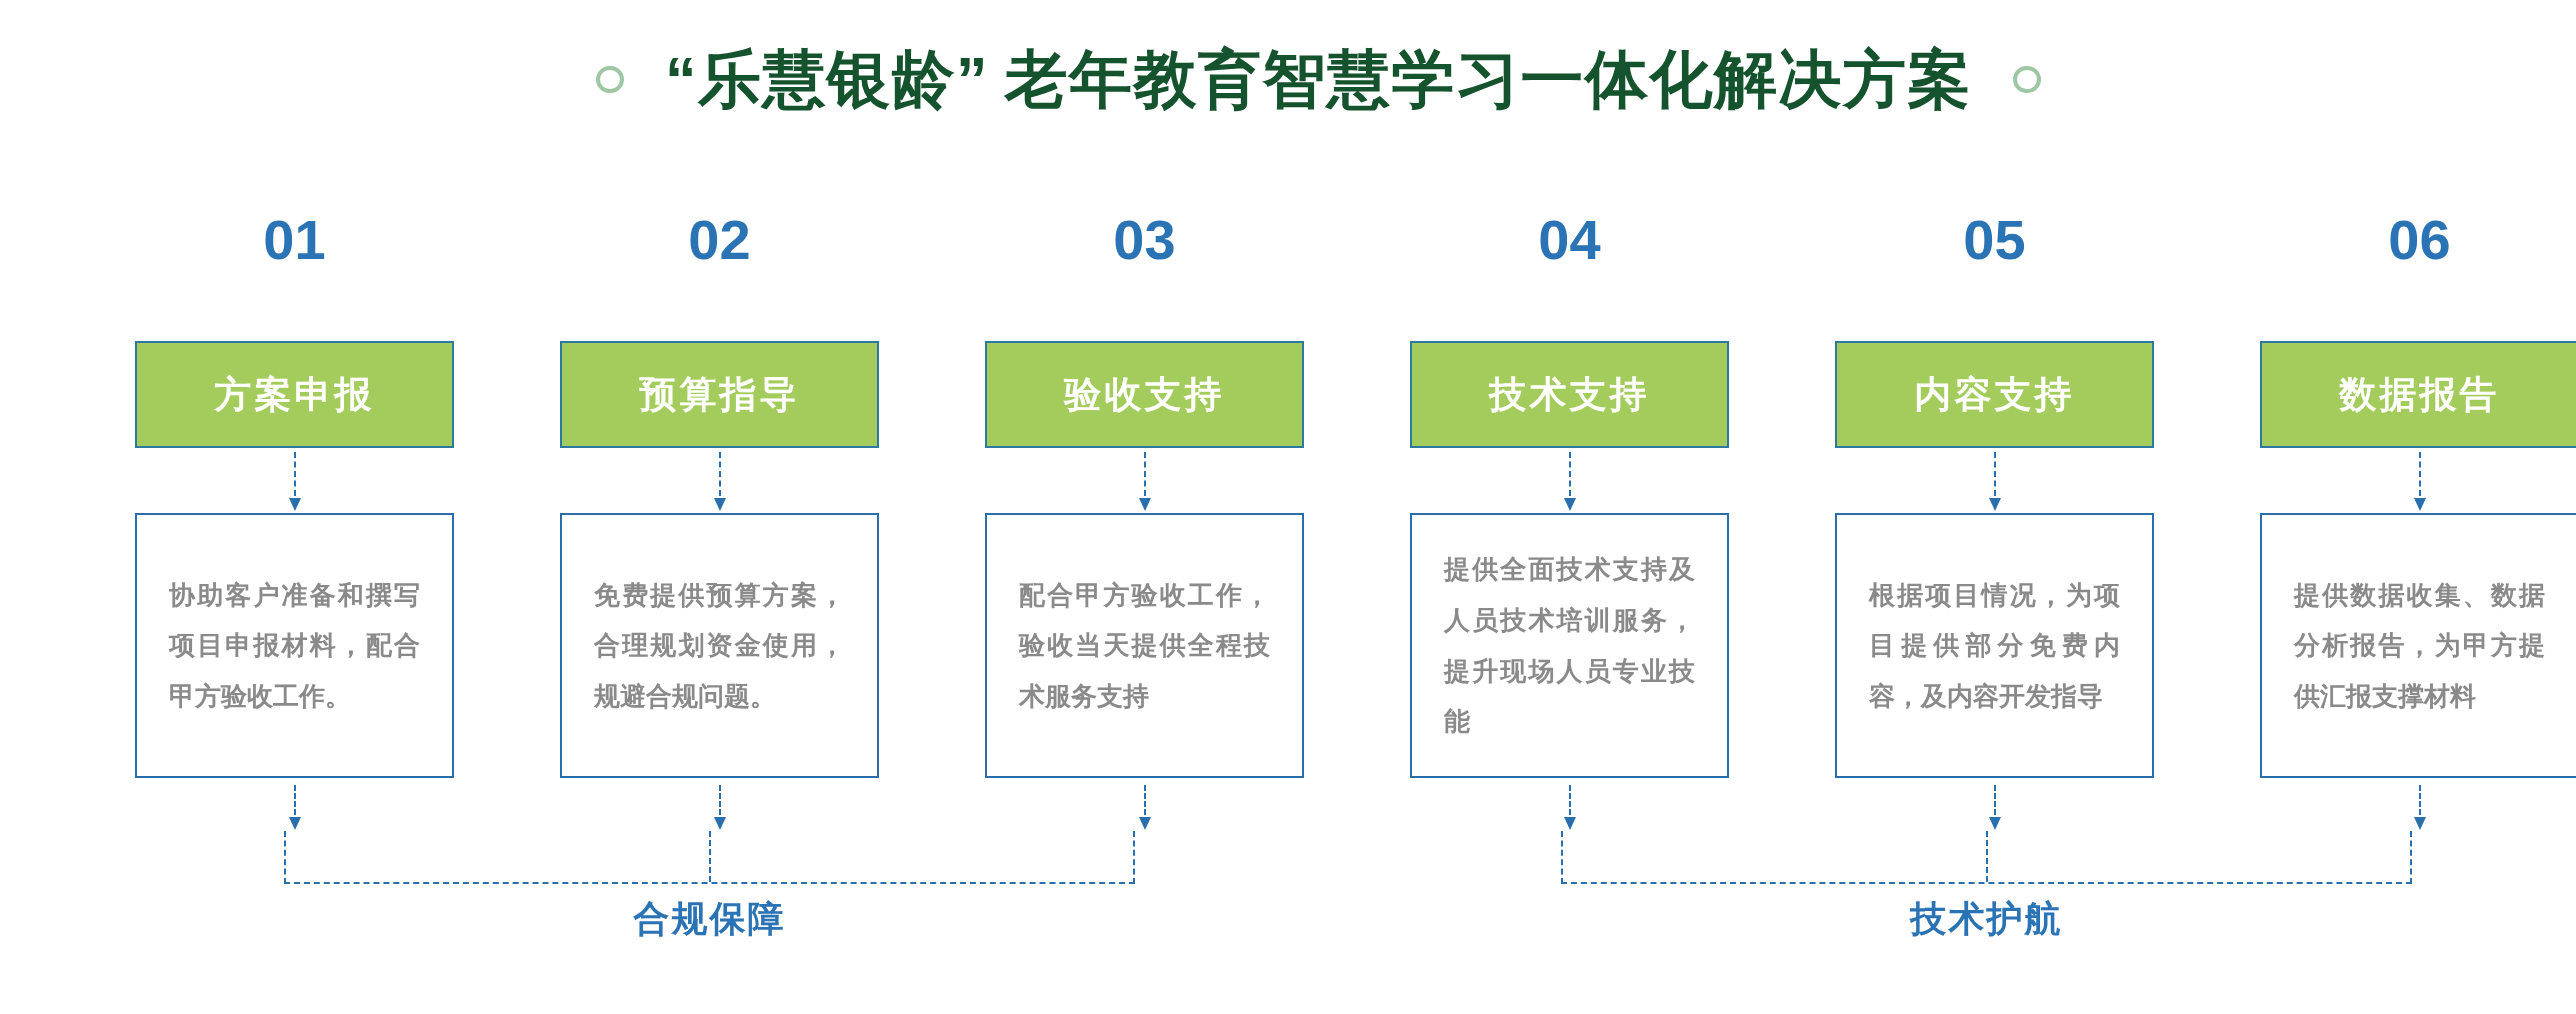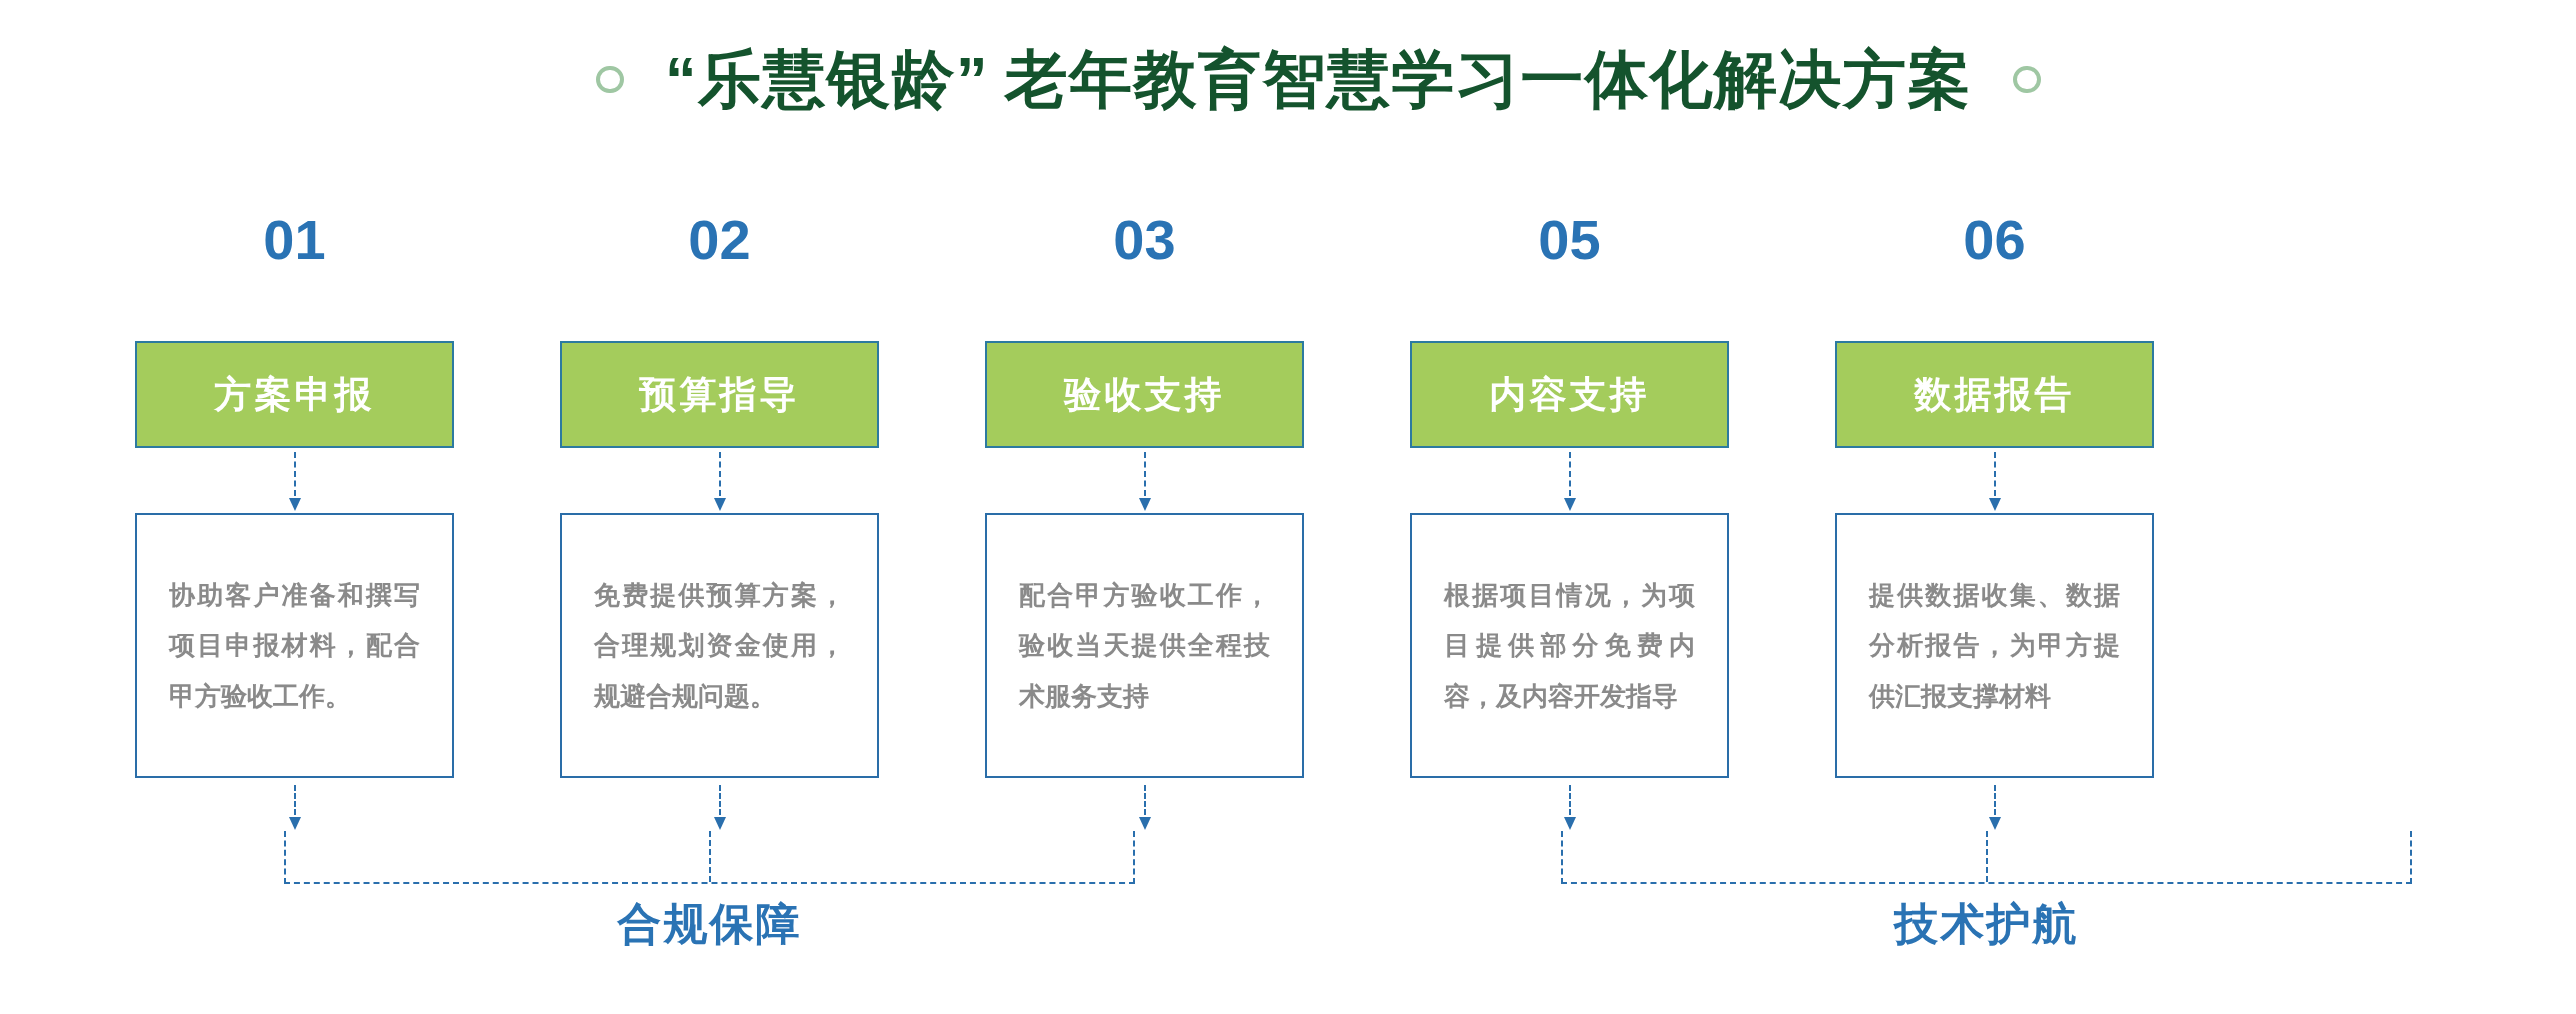--- a/index.html
+++ b/index.html
@@ -79,21 +79,21 @@
   .bracket .mid {
     position:absolute; left:50%; top:0; bottom:0;
     border-left:2.1px dashed #2a6fad; transform:translateX(-1px);
   }
   .b1 { left:284px;  width:851px; }
   .b2 { left:1561px; width:851px; }
 
   .group-label {
     position:absolute; top:895px; width:851px;
     text-align:center;
-    font-size:44px; font-weight:bold; color:#2a73b4; letter-spacing:2.1px;
+    font-size:36px; font-weight:bold; color:#2a73b4; letter-spacing:2.1px;
   }
   .l1 { left:284px; }
   .l2 { left:1561px; }
 </style>
 </head>
 <body>
 
 <div class="page">
 
   <header class="title-row">
@@ -145,20 +145,35 @@
         </div>
       <div class="desc-box">
           <p>配合甲方验收工作，验收当天提供全程技术服务支持</p>
         </div>
       <div class="arrow a2">
           <div class="dash"></div>
           <div class="head"></div>
         </div>
     </div>
 
+    <div class="step">
+      <div class="num">04</div>
+      <div class="header-box">技术支持</div>
+      <div class="arrow a1">
+          <div class="dash"></div>
+          <div class="head"></div>
+        </div>
+      <div class="desc-box">
+          <p>提供全面技术支持及人员技术培训服务，提升现场人员专业技能</p>
+        </div>
+      <div class="arrow a2">
+          <div class="dash"></div>
+          <div class="head"></div>
+        </div>
+    </div>
 
     <div class="step">
       <div class="num">05</div>
       <div class="header-box">内容支持</div>
       <div class="arrow a1">
           <div class="dash"></div>
           <div class="head"></div>
         </div>
       <div class="desc-box">
           <p>根据项目情况，为项目提供部分免费内容，及内容开发指导</p>

